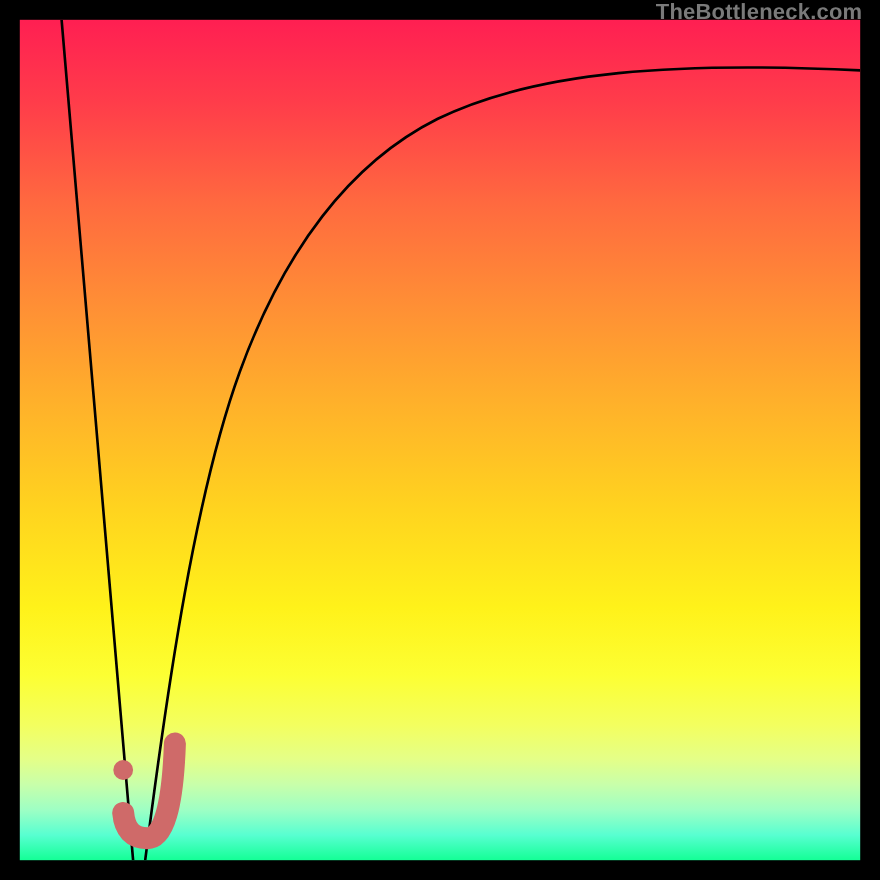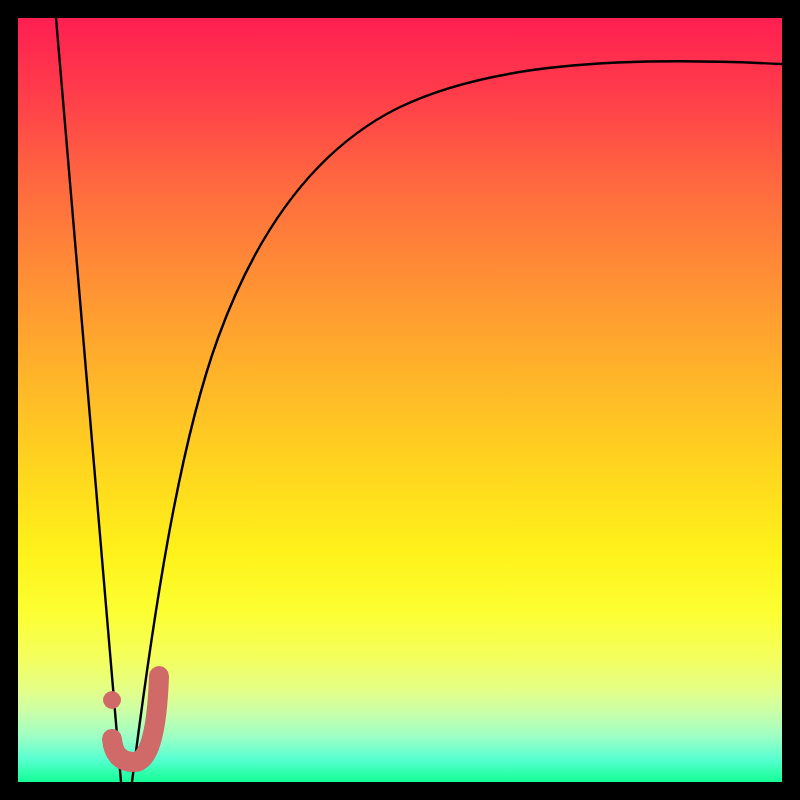--- a/index.html
+++ b/index.html
@@ -73,20 +73,21 @@
   }
   .j-dot {
     fill: #cf6a69;
   }
 </style>
 </head>
 <body>
 
 <div class="frame">
 
+  <div class="watermark">TheBottleneck.com</div>
 
   <div class="plot-area">
 
     <svg class="curves" viewBox="0 0 764 764" preserveAspectRatio="none">
 
       <path class="curve-line" d="M 38 0 L 103 764"></path>
 
       <path class="curve-line" d="M 114 764
                C 135 600, 160 430, 200 320
                C 240 210, 300 130, 380 90

